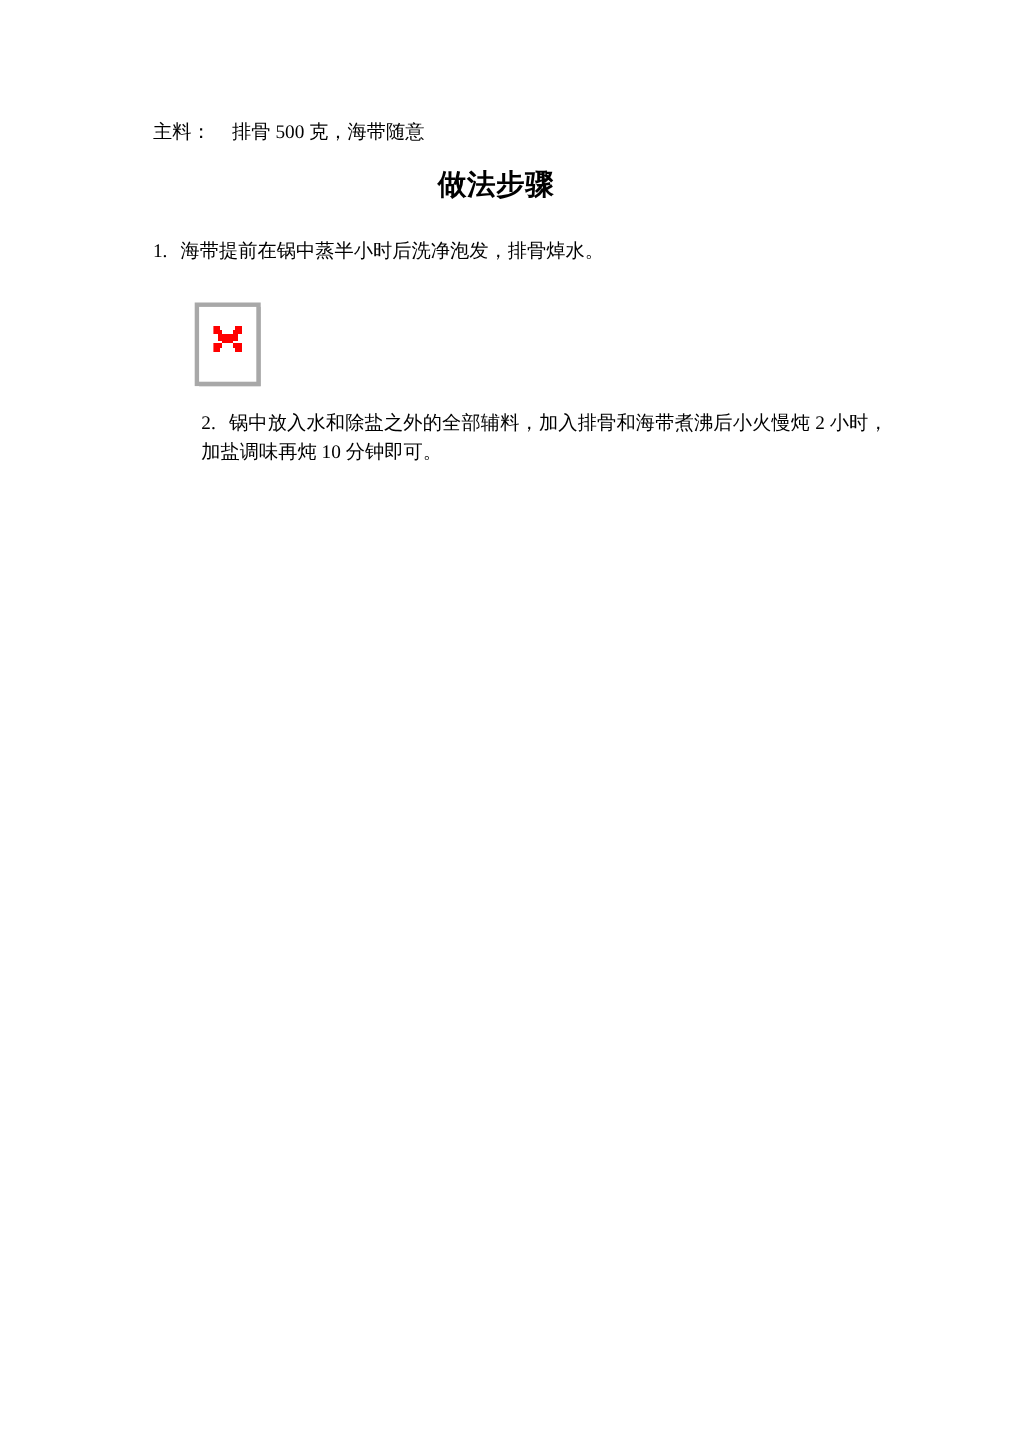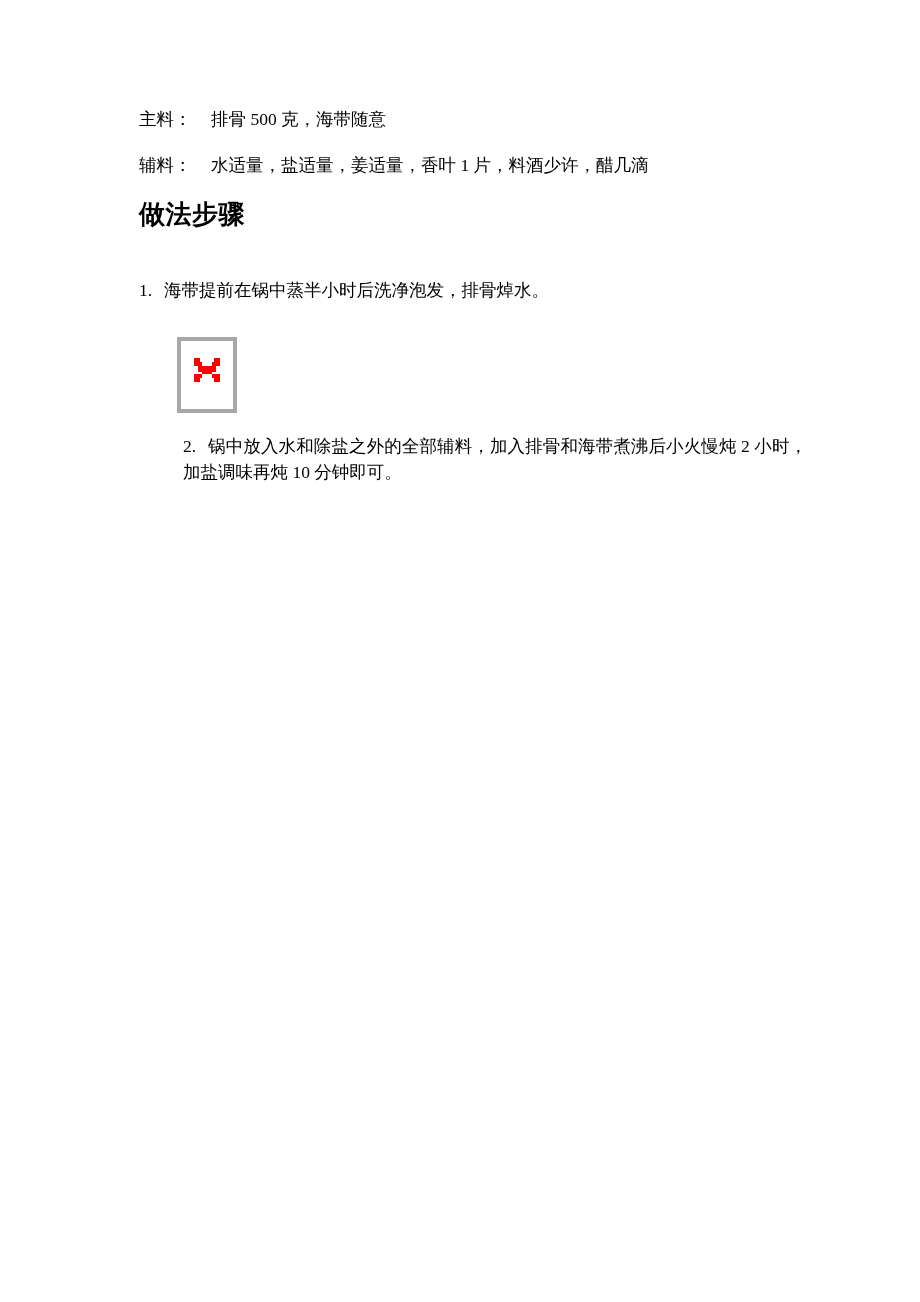--- a/index.html
+++ b/index.html
@@ -62,34 +62,35 @@
   
   .section-heading {
     font-family: "DejaVu Sans", "Liberation Sans", sans-serif;
     font-weight: bold;
     font-size: 26px;
     line-height: 32px;
     letter-spacing: 0.5px;
     color: #000000;
     margin-top: 20px;
     margin-bottom: 0;
+    text-align: center;
   }
 
   
   .step {
     font-family: "Liberation Serif", "DejaVu Serif", serif;
     font-size: 17.5px;
     line-height: 26px;
     color: #000000;
     text-align: justify;
     width: 624px;
   }
 
   .step-one {
-    margin-top: 47px;
+    margin-top: 31px;
     white-space: nowrap;
   }
 
   .step-two {
     margin-top: 0;
     margin-left: 44px;
   }
 
   .step-num {
     display: inline-block;
@@ -164,23 +165,20 @@
 </head>
 <body>
 
 <div class="page">
   <div class="content">
 
     <div class="ingredient-row">
       <span class="ing-label">主料：</span><span class="ing-gap"></span><span class="ing-value">排骨 500 克，海带随意</span>
     </div>
 
-    <div class="ingredient-row">
-      <span class="ing-label">辅料：</span><span class="ing-gap"></span><span class="ing-value">水适量，盐适量，姜适量，香叶 1 片，料酒少许，醋几滴</span>
-    </div>
 
     <div class="section-heading">做法步骤</div>
 
     <div class="step step-one">
       <span class="step-num">1.</span><span>海带提前在锅中蒸半小时后洗净泡发，排骨焯水。</span>
     </div>
 
     <div class="image-block">
       <div class="broken-image">
         <div class="shadow"></div>

